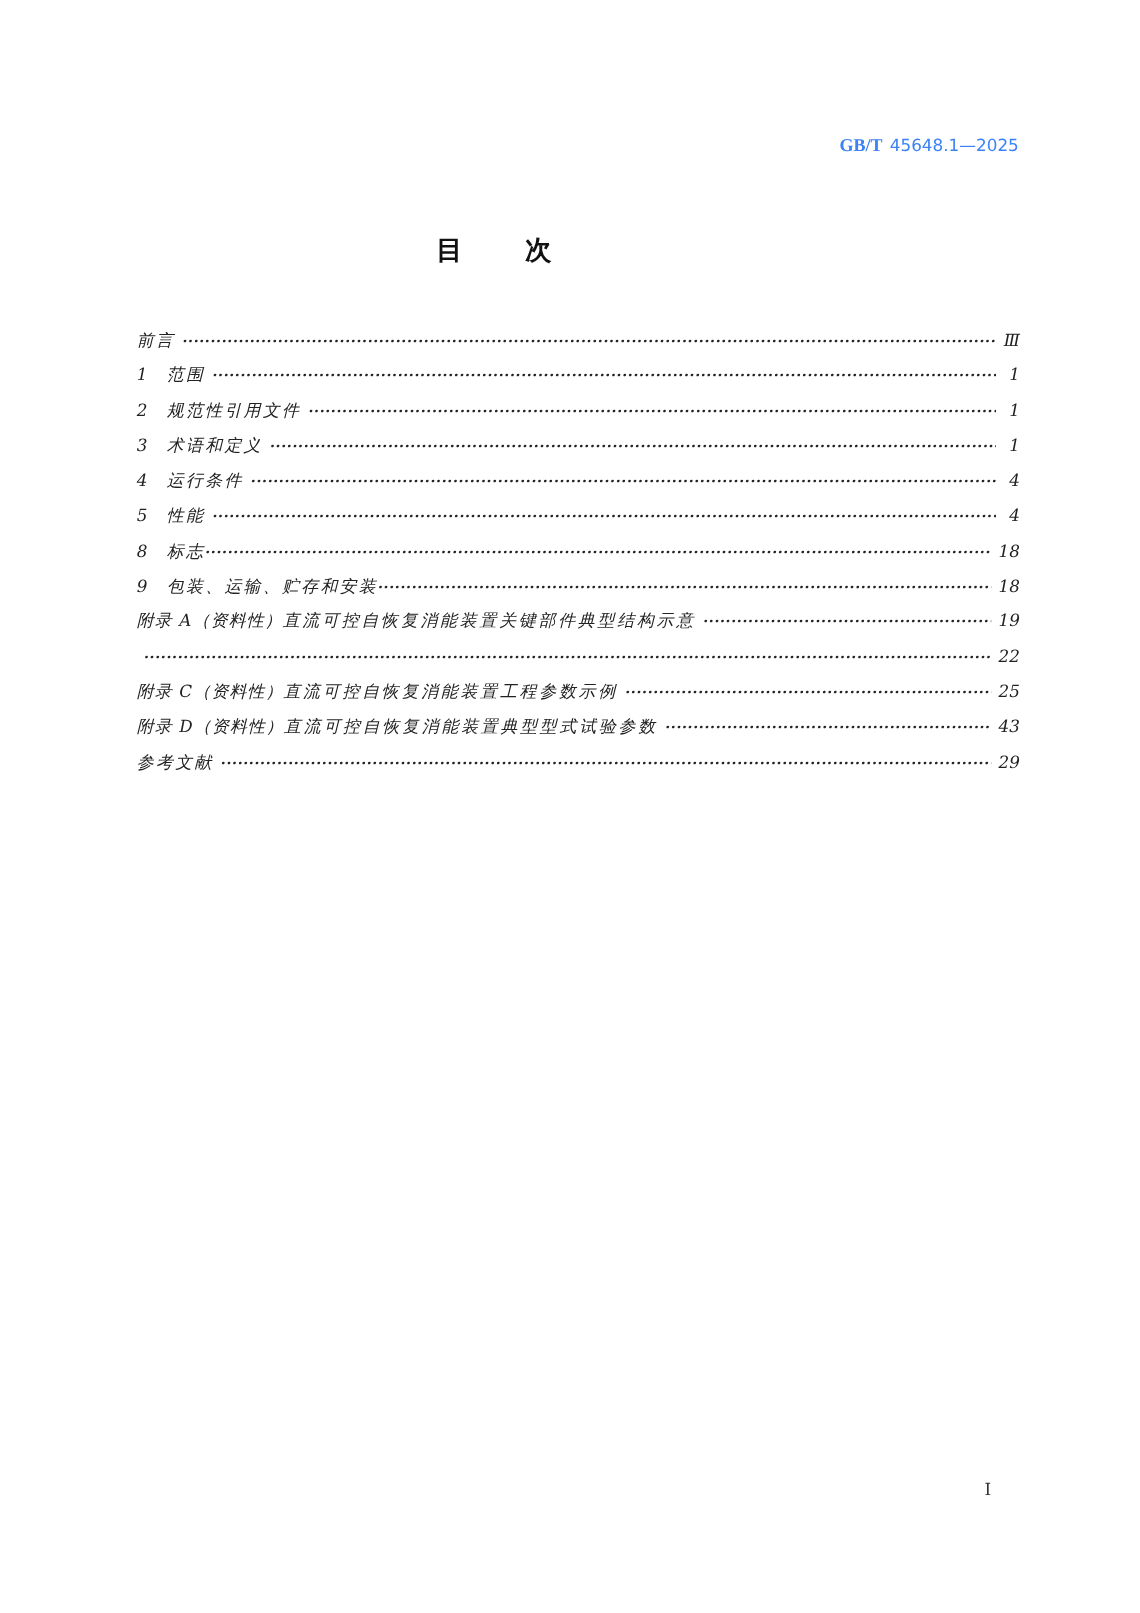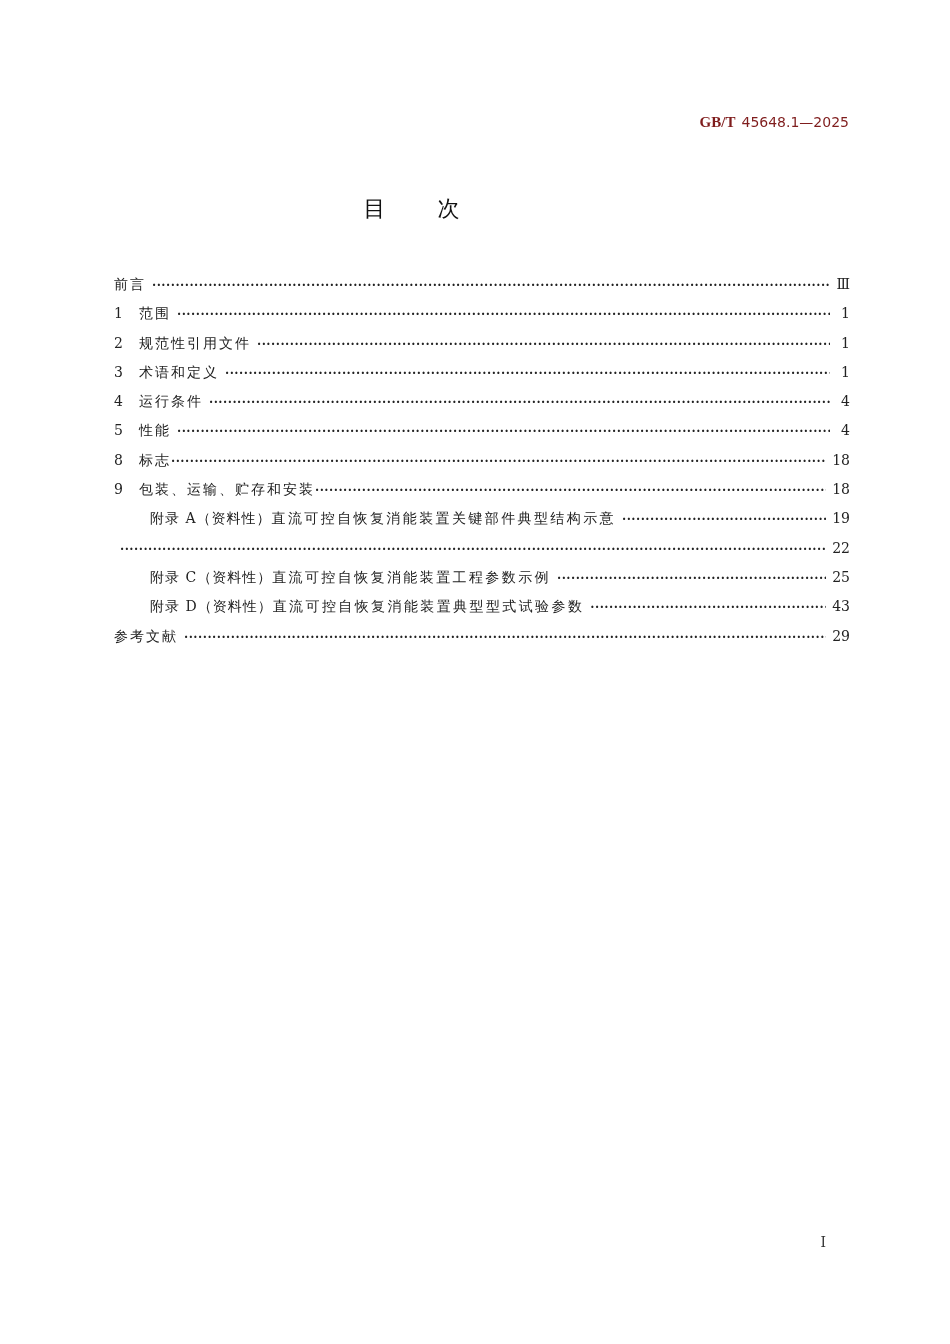--- a/index.html
+++ b/index.html
@@ -14,55 +14,56 @@
       overflow: hidden;
       color: #1a1a1a;
       font-family: "DejaVu Serif", "Liberation Serif", serif;
     }
     .std-number {
       position: absolute;
       top: 114px;
       right: 101px;
       font-size: 14px;
       white-space: nowrap;
-      color: #7f1d1d;
+      color: #3b82f6;
       text-align: right;
     }
     .std-number .prefix {
       font-family: "Liberation Serif", "DejaVu Serif", serif;
       font-weight: bold;
       font-size: 15px;
     }
     .std-number .num {
       font-family: "DejaVu Sans", "Liberation Sans", sans-serif;
       font-size: 14px;
       margin-left: 6px;
     }
     .toc-title {
       position: absolute;
       top: 194px;
       left: 0;
       width: 823px;
       text-align: center;
       font-family: "DejaVu Sans", "Liberation Sans", sans-serif;
       font-size: 22px;
-      font-weight: normal;
+      font-weight: bold;
       letter-spacing: 52px;
       padding-left: 52px;
       box-sizing: border-box;
       color: #111;
     }
     .toc-list {
       position: absolute;
       top: 272px;
       left: 114px;
       width: 736px;
       margin: 0;
       padding: 0;
       list-style: none;
+      font-style: italic;
     }
     .toc-entry {
       display: flex;
       align-items: baseline;
       height: 29.3px;
       font-size: 14px;
       line-height: 24px;
       white-space: nowrap;
       color: #222;
     }
@@ -70,21 +71,20 @@
       flex: 0 0 auto;
       letter-spacing: 2px;
     }
     .toc-entry .label .sec {
       display: inline-block;
       width: 25px;
       letter-spacing: 0;
     }
     .toc-entry .label .annex {
       letter-spacing: 1px;
-      margin-left: 36px;
     }
     .toc-entry .label .annex-title {
       letter-spacing: 2.4px;
     }
     .toc-entry .leader {
       flex: 1 1 auto;
       overflow: hidden;
       margin: 0 6px 0 6px;
       font-size: 12px;
       letter-spacing: 0.5px;

